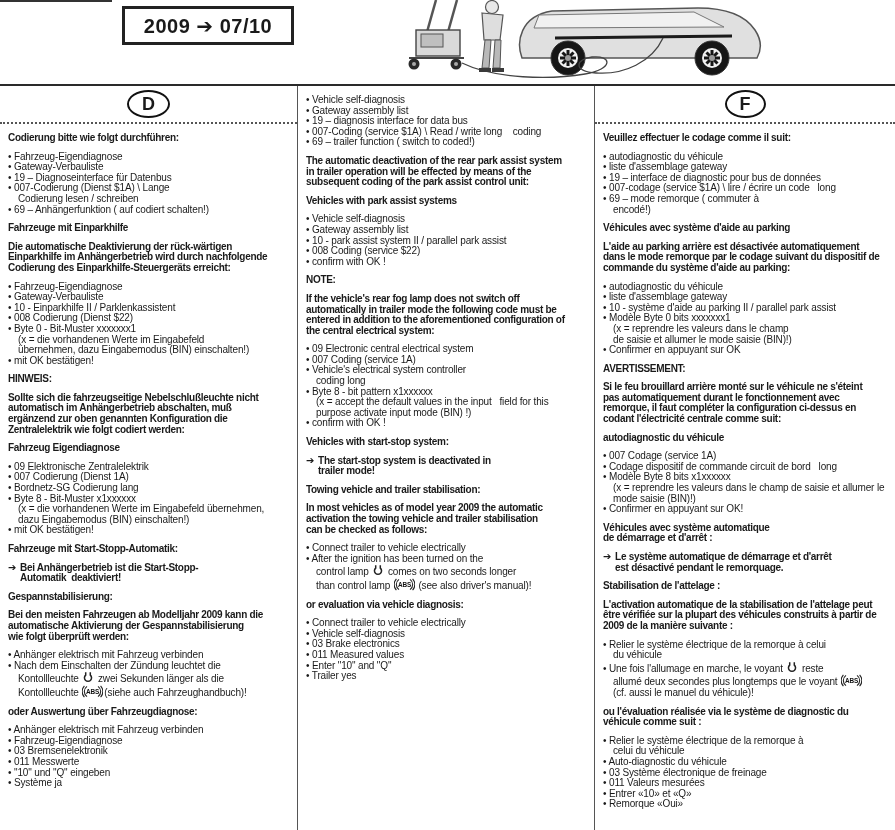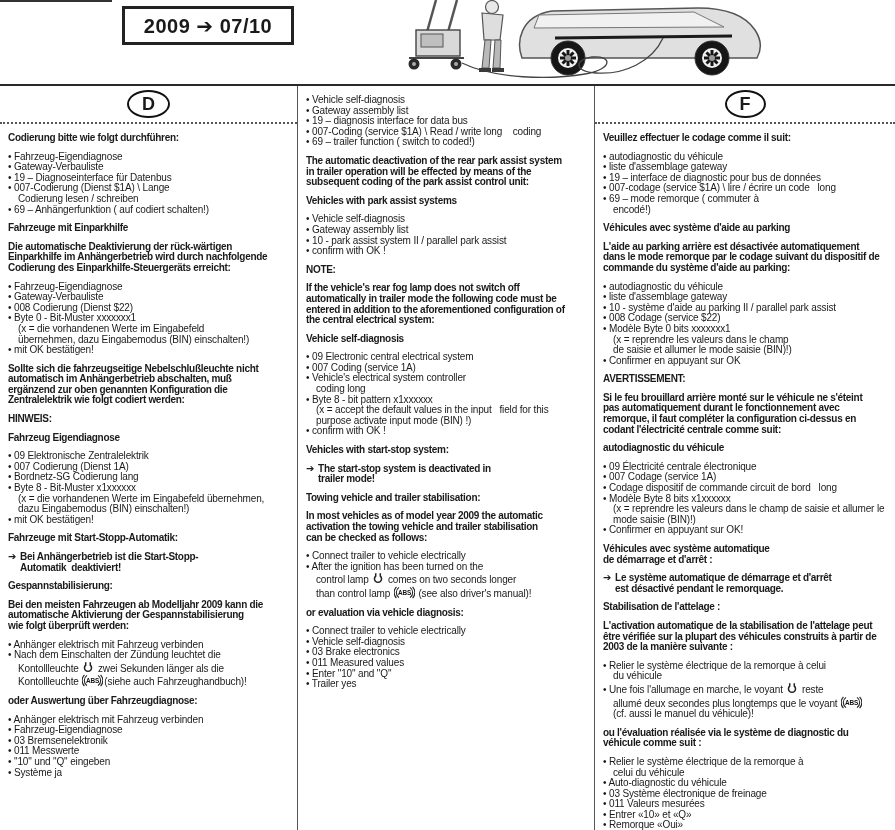--- a/index.html
+++ b/index.html
@@ -106,28 +106,28 @@
         <div class="lang-badge">D</div>
       </div>
       <div class="col-content">
         <div class="blk heading">Codierung bitte wie folgt durchführen:</div>
         <div class="blk bullets"><div class="bullet">• Fahrzeug-Eigendiagnose</div><div class="bullet">• Gateway-Verbauliste</div><div class="bullet">• 19 – Diagnoseinterface für Datenbus</div><div class="bullet">• 007-Codierung (Dienst $1A) \ Lange
 Codierung lesen / schreiben</div><div class="bullet">• 69 – Anhängerfunktion ( auf codiert schalten!)</div></div>
         <div class="blk heading">Fahrzeuge mit Einparkhilfe</div>
         <div class="blk heading">Die automatische Deaktivierung der rück-wärtigen
 Einparkhilfe im Anhängerbetrieb wird durch nachfolgende
 Codierung des Einparkhilfe-Steuergeräts erreicht:</div>
-        <div class="blk bullets"><div class="bullet">• Fahrzeug-Eigendiagnose</div><div class="bullet">• Gateway-Verbauliste</div><div class="bullet">• 008 Codierung (Dienst $22)</div><div class="bullet">• Byte 0 - Bit-Muster xxxxxxx1
+        <div class="blk bullets"><div class="bullet">• Fahrzeug-Eigendiagnose</div><div class="bullet">• Gateway-Verbauliste</div><div class="bullet">• 10 - Einparkhilfe II / Parklenkassistent</div><div class="bullet">• 008 Codierung (Dienst $22)</div><div class="bullet">• Byte 0 - Bit-Muster xxxxxxx1
 (x = die vorhandenen Werte im Eingabefeld
 übernehmen, dazu Eingabemodus (BIN) einschalten!)</div><div class="bullet">• mit OK bestätigen!</div></div>
+        <div class="blk heading">HINWEIS:</div>
         <div class="blk heading">Sollte sich die fahrzeugseitige Nebelschlußleuchte nicht
 automatisch im Anhängerbetrieb abschalten, muß
 ergänzend zur oben genannten Konfiguration die
 Zentralelektrik wie folgt codiert werden:</div>
-        <div class="blk heading">HINWEIS:</div>
         <div class="blk heading">Fahrzeug Eigendiagnose</div>
         <div class="blk bullets"><div class="bullet">• 09 Elektronische Zentralelektrik</div><div class="bullet">• 007 Codierung (Dienst 1A)</div><div class="bullet">• Bordnetz-SG Codierung lang</div><div class="bullet">• Byte 8 - Bit-Muster x1xxxxxx
 (x = die vorhandenen Werte im Eingabefeld übernehmen,
 dazu Eingabemodus (BIN) einschalten!)</div><div class="bullet">• mit OK bestätigen!</div></div>
         <div class="blk heading">Fahrzeuge mit Start-Stopp-Automatik:</div>
         <div class="blk arrownote"><span class="arr">➔</span><span>Bei Anhängerbetrieb ist die Start-Stopp-
 Automatik  deaktiviert!</span></div>
         <div class="blk heading">Gespannstabilisierung:</div>
         <div class="blk heading">Bei den meisten Fahrzeugen ab Modelljahr 2009 kann die
 automatische Aktivierung der Gespannstabilisierung
@@ -147,27 +147,26 @@
         <div class="blk bullets"><div class="bullet">• Anhänger elektrisch mit Fahrzeug verbinden</div><div class="bullet">• Fahrzeug-Eigendiagnose</div><div class="bullet">• 03 Bremsenelektronik</div><div class="bullet">• 011 Messwerte</div><div class="bullet">• "10" und "Q" eingeben</div><div class="bullet">• Système ja</div></div>
       </div>
     </div>
     <div class="column">
       <div class="col-content">
         <div class="blk bullets"><div class="bullet">• Vehicle self-diagnosis</div><div class="bullet">• Gateway assembly list</div><div class="bullet">• 19 – diagnosis interface for data bus</div><div class="bullet">• 007-Coding (service $1A) \ Read / write long    coding</div><div class="bullet">• 69 – trailer function ( switch to coded!)</div></div>
         <div class="blk heading">The automatic deactivation of the rear park assist system
 in trailer operation will be effected by means of the
 subsequent coding of the park assist control unit:</div>
         <div class="blk heading">Vehicles with park assist systems</div>
-        <div class="blk bullets"><div class="bullet">• Vehicle self-diagnosis</div><div class="bullet">• Gateway assembly list</div><div class="bullet">• 10 - park assist system II / parallel park assist</div><div class="bullet">• confirm with OK !</div></div>
+        <div class="blk bullets"><div class="bullet">• Vehicle self-diagnosis</div><div class="bullet">• Gateway assembly list</div><div class="bullet">• 10 - park assist system II / parallel park assist</div><div class="bullet">• 008 Coding (service $22)</div><div class="bullet">• confirm with OK !</div></div>
         <div class="blk heading">NOTE:</div>
         <div class="blk heading">If the vehicle's rear fog lamp does not switch off
 automatically in trailer mode the following code must be
 entered in addition to the aforementioned configuration of
 the central electrical system:</div>
-        <div class="blk heading">Vehicle self-diagnosis</div>
         <div class="blk bullets"><div class="bullet">• 09 Electronic central electrical system</div><div class="bullet">• 007 Coding (service 1A)</div><div class="bullet">• Vehicle's electrical system controller
 coding long</div><div class="bullet">• Byte 8 - bit pattern x1xxxxxx
 (x = accept the default values in the input   field for this
 purpose activate input mode (BIN) !)</div><div class="bullet">• confirm with OK !</div></div>
         <div class="blk heading">Vehicles with start-stop system:</div>
         <div class="blk arrownote"><span class="arr">➔</span><span>The start-stop system is deactivated in
 trailer mode!</span></div>
         <div class="blk heading">Towing vehicle and trailer stabilisation:</div>
         <div class="blk heading">In most vehicles as of model year 2009 the automatic
 activation the towing vehicle and trailer stabilisation
@@ -192,40 +191,40 @@
         <div class="lang-badge">F</div>
       </div>
       <div class="col-content">
         <div class="blk heading">Veuillez effectuer le codage comme il suit:</div>
         <div class="blk bullets"><div class="bullet">• autodiagnostic du véhicule</div><div class="bullet">• liste d'assemblage gateway</div><div class="bullet">• 19 – interface de diagnostic pour bus de données</div><div class="bullet">• 007-codage (service $1A) \ lire / écrire un code   long</div><div class="bullet">• 69 – mode remorque ( commuter à
 encodé!)</div></div>
         <div class="blk heading">Véhicules avec système d'aide au parking</div>
         <div class="blk heading">L'aide au parking arrière est désactivée automatiquement
 dans le mode remorque par le codage suivant du dispositif de
 commande du système d'aide au parking:</div>
-        <div class="blk bullets"><div class="bullet">• autodiagnostic du véhicule</div><div class="bullet">• liste d'assemblage gateway</div><div class="bullet">• 10 - système d'aide au parking II / parallel park assist</div><div class="bullet">• 008 Codage (service $22)</div><div class="bullet">• Modèle Byte 0 bits xxxxxxx1
+        <div class="blk bullets"><div class="bullet">• autodiagnostic du véhicule</div><div class="bullet">• liste d'assemblage gateway</div><div class="bullet">• 10 - système d'aide au parking II / parallel park assist</div><div class="bullet">• Modèle Byte 0 bits xxxxxxx1
 (x = reprendre les valeurs dans le champ
 de saisie et allumer le mode saisie (BIN)!)</div><div class="bullet">• Confirmer en appuyant sur OK</div></div>
         <div class="blk heading">AVERTISSEMENT:</div>
         <div class="blk heading">Si le feu brouillard arrière monté sur le véhicule ne s'éteint
 pas automatiquement durant le fonctionnement avec
 remorque, il faut compléter la configuration ci-dessus en
 codant l'électricité centrale comme suit:</div>
         <div class="blk heading">autodiagnostic du véhicule</div>
-        <div class="blk bullets"><div class="bullet">• 09 Électricité centrale électronique</div><div class="bullet">• 007 Codage (service 1A)</div><div class="bullet">• Codage dispositif de commande circuit de bord   long</div><div class="bullet">• Modèle Byte 8 bits x1xxxxxx
+        <div class="blk bullets"><div class="bullet">• 007 Codage (service 1A)</div><div class="bullet">• Codage dispositif de commande circuit de bord   long</div><div class="bullet">• Modèle Byte 8 bits x1xxxxxx
 (x = reprendre les valeurs dans le champ de saisie et allumer le
 mode saisie (BIN)!)</div><div class="bullet">• Confirmer en appuyant sur OK!</div></div>
         <div class="blk heading">Véhicules avec système automatique
 de démarrage et d'arrêt :</div>
         <div class="blk arrownote"><span class="arr">➔</span><span>Le système automatique de démarrage et d'arrêt
 est désactivé pendant le remorquage.</span></div>
         <div class="blk heading">Stabilisation de l'attelage :</div>
         <div class="blk heading">L'activation automatique de la stabilisation de l'attelage peut
 être vérifiée sur la plupart des véhicules construits à partir de
-2003 de la manière suivante :</div>
+2009 de la manière suivante :</div>
         <div class="blk bullets"><div class="bullet">• Relier le système électrique de la remorque à celui
 du véhicule</div><div class="bullet">• Une fois l'allumage en marche, le voyant <svg class="inline-icon" width="12" height="13" viewBox="0 0 12 13">
     <path d="M3.7,1.2 L3.7,4.1 A3.55,3.55 0 1 0 8.3,4.1 L8.3,1.2" fill="none" stroke="#222" stroke-width="1.5"></path>
   </svg> reste
 allumé deux secondes plus longtemps que le voyant <svg class="inline-icon" width="21" height="13" viewBox="0 0 21 13">
     <path d="M5,1.4 A6.2,6.2 0 0 0 5,11.6" fill="none" stroke="#222" stroke-width="1.1"></path>
     <path d="M2.4,0.8 A8.4,8.4 0 0 0 2.4,12.2" fill="none" stroke="#222" stroke-width="1.1"></path>
     <path d="M16,1.4 A6.2,6.2 0 0 1 16,11.6" fill="none" stroke="#222" stroke-width="1.1"></path>
     <path d="M18.6,0.8 A8.4,8.4 0 0 1 18.6,12.2" fill="none" stroke="#222" stroke-width="1.1"></path>
     <text class="abs-text" x="10.5" y="9" text-anchor="middle" font-size="6.4" font-weight="bold" fill="#111">ABS</text>

